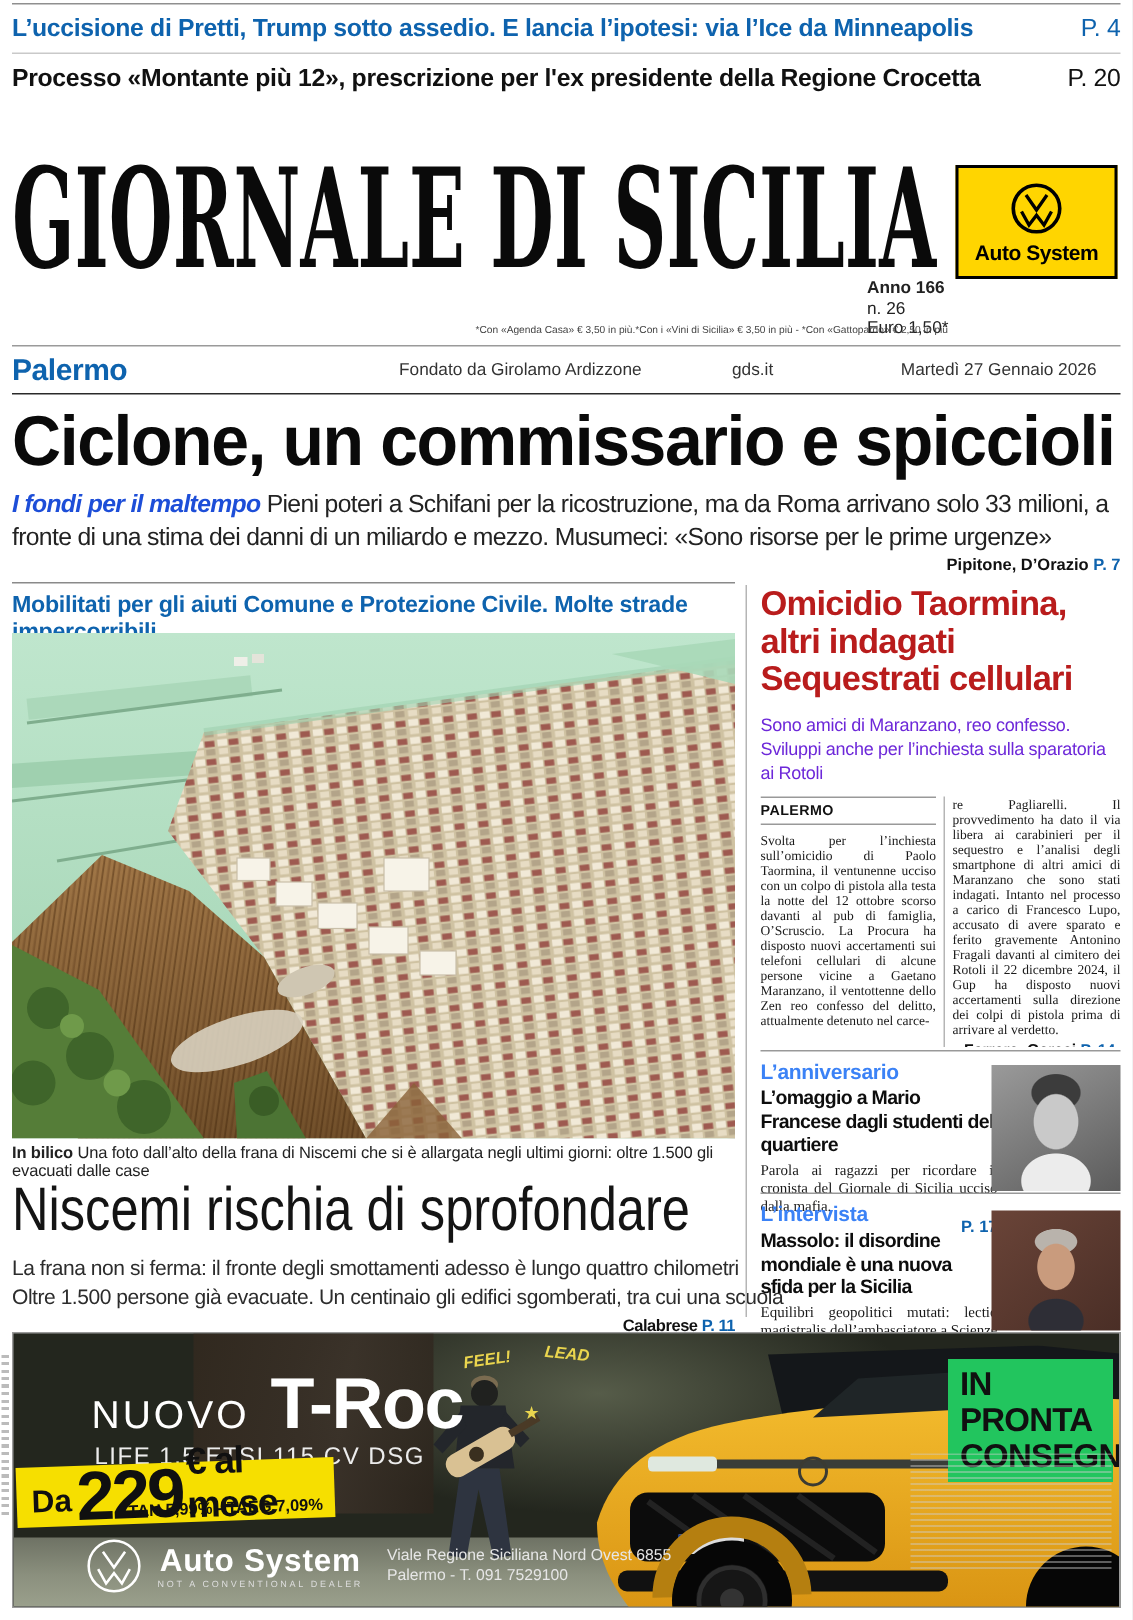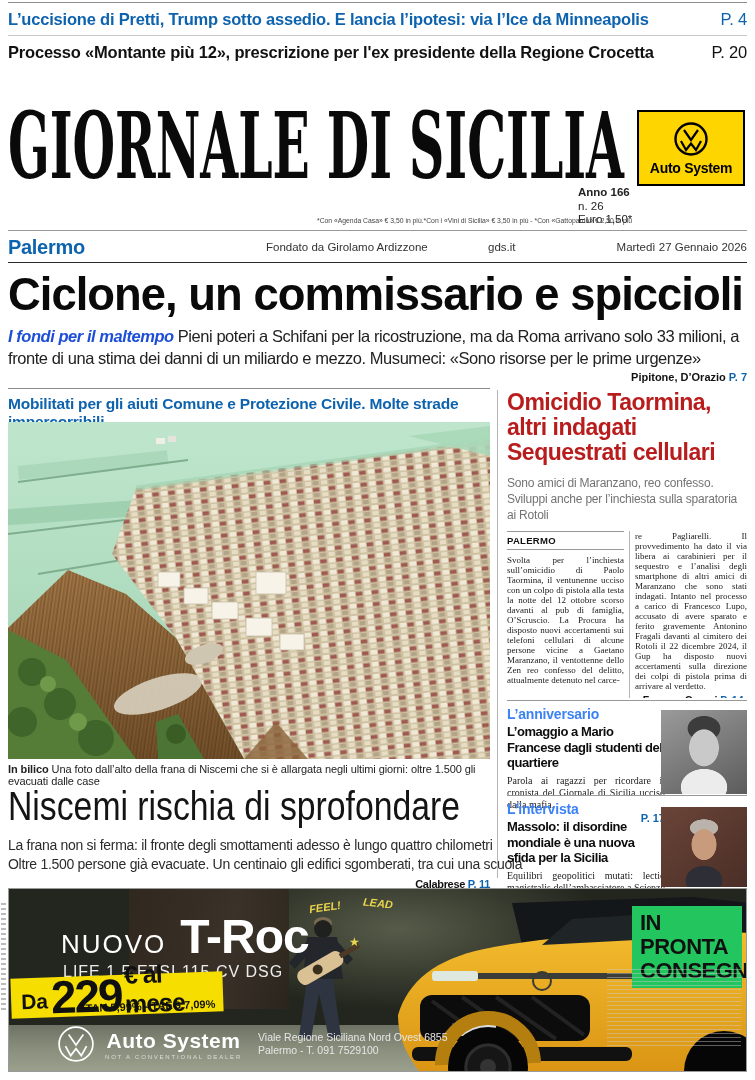--- a/index.html
+++ b/index.html
@@ -25,21 +25,21 @@
   .autosystem-label { font-size:14px; font-weight:bold; letter-spacing:-0.3px; color:#000; }
   .edition { position:absolute; left:578px; top:186px; font-size:11.5px; line-height:13.5px; color:#222; }
   .edition .anno { font-weight:bold; }
   .fineprint { position:absolute; right:123px; top:217px; font-size:6.8px; color:#444; white-space:nowrap; }
   
   .dateline { position:absolute; left:8px; top:230px; width:739px; height:33px;
     border-top:1px solid #9a9a9a; border-bottom:1px solid #2a2a2a; }
   .dl-city { position:absolute; left:0; top:5px; font-size:20px; font-weight:bold; color:#0e63ae; letter-spacing:-0.3px; }
   .dl-founded { position:absolute; left:258px; top:10px; font-size:11.5px; color:#333; }
   .dl-site { position:absolute; left:480px; top:10px; font-size:11.5px; color:#333; }
-  .dl-date { position:absolute; right:0; top:10px; font-size:11.5px; color:#333;padding-left:16px; }
+  .dl-date { position:absolute; right:16px; top:10px; font-size:11.5px; color:#333;padding-left:16px; }
   
   .lead-headline-svg { position:absolute; left:8px; top:266px; }
   .lead-deck { position:absolute; left:8px; top:325px; width:740px; font-size:16.5px; line-height:22px;
     letter-spacing:-0.45px; color:#222; }
   .lead-deck .kick { color:#1d4ed8; font-weight:bold;font-style:italic; }
   .lead-byline { position:absolute; right:8px; top:371px; font-size:11px; font-weight:bold; color:#111; }
   .pageref { color:#0e63ae; font-weight:bold; }
   
   .left-kicker { position:absolute; left:8px; top:388px; width:482px; border-top:1px solid #8a8a8a;
     border-bottom:1px solid #8a8a8a; padding:6px 0 6px; font-size:15.5px; font-weight:bold;
@@ -50,21 +50,21 @@
   .niscemi-svg { position:absolute; left:8px; top:782px; }
   .left-deck { position:absolute; left:8px; top:836px; width:482px; font-size:14px; line-height:19px;
     letter-spacing:-0.3px; color:#2c2c2c; white-space:nowrap; }
   .left-byline { text-align:right; font-size:11px; font-weight:bold; color:#111; margin-top:1px; white-space:normal; }
   
   .vdiv { position:absolute; left:497px; top:390px; width:1px; height:488px; background:#b5b5b5; }
   
   .rcol { position:absolute; left:507px; width:240px; }
   .crime { top:390px; height:308px; overflow:hidden; }
   .crime-head { font-size:23px; line-height:25px; font-weight:800; letter-spacing:-0.5px; color:#b91c1c; }
-  .crime-deck { margin-top:10px; font-size:12px; line-height:16px; letter-spacing:-0.2px; color:#737373; }
+  .crime-deck { margin-top:10px; font-size:12px; line-height:16px; letter-spacing:-0.2px; color:#6d28d9; }
   .crime-cols { margin-top:8px; display:flex; }
   .ccol1 { width:117px; margin-right:5px; }
   .ccol2 { width:118px; border-left:1px solid #b5b5b5; padding-left:5px; }
   .palermo-label { font-size:9.5px; font-weight:bold; letter-spacing:0.3px; border-top:1px solid #999;
     border-bottom:1px solid #999; padding:3px 0; margin-bottom:5px; color:#111; }
   .body-serif { font-family:"Liberation Serif", serif; font-size:9px; line-height:10px;
     text-align:justify; color:#1a1a1a; }
   .crime-byline { text-align:right; font-size:10.5px; font-weight:bold; color:#111; margin-top:3px;
     font-family:"Liberation Sans", sans-serif; }
   

